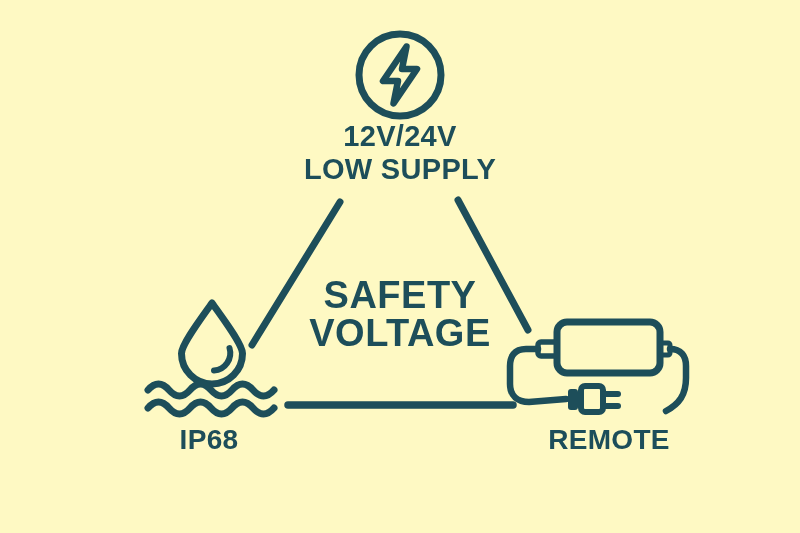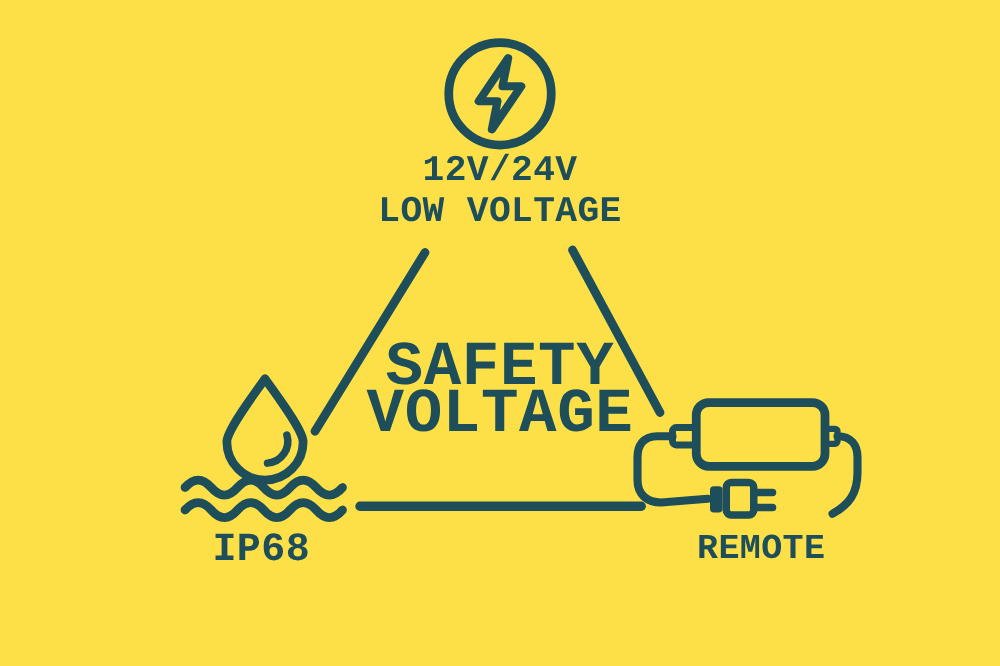--- a/index.html
+++ b/index.html
@@ -1,38 +1,38 @@
 <!DOCTYPE html>
 <html><head>
 <meta charset="utf-8">
 <style>
   html,body{margin:0;padding:0;}
   .canvas{
     position:relative;
     width:800px;height:533px;
-    background:#fde047;
+    background:#fef9c3;
     overflow:hidden;
-    font-family:Liberation Mono, monospace;
+    font-family:Liberation Sans, sans-serif;
   }
   .artwork{position:absolute;left:0;top:0;width:800px;height:533px;}
   .label{
     position:absolute;
     color:#1d4e5a;
     font-weight:bold;
     text-align:center;
     white-space:nowrap;
     transform:translateX(-50%);
   }
   .node-label{
     font-size:29px;
     line-height:33px;
     letter-spacing:0.3px;
   }
   .center-title{
-    font-size:50px;
+    font-size:38px;
     line-height:38px;
     letter-spacing:0.5px;
     font-weight:bold;
   }
 </style>
 </head>
 <body>
 
 <div class="canvas">
 
@@ -64,29 +64,29 @@
       <rect x="568" y="389" width="10" height="21" rx="3" fill="#1d4e5a" stroke="none"></rect>
       <rect x="581" y="386" width="22" height="26" rx="4" stroke-width="6"></rect>
       <path d="M605 394 L618 394" stroke-width="6"></path>
       <path d="M605 406 L618 406" stroke-width="6"></path>
       <path d="M670 349 C681 349 686 356 686 366 L686 378 C686 395 679 404 666 411" stroke-width="6.5"></path>
     </g>
   </svg>
 
   <div class="label node-label" style="left:400px;top:120px;">
     <div>12V/24V</div>
-    <div>LOW VOLTAGE</div>
+    <div>LOW SUPPLY</div>
   </div>
 
   <div class="label center-title" style="left:400px;top:276px;">
     <div>SAFETY</div>
     <div>VOLTAGE</div>
   </div>
 
-  <div class="label node-label" style="left:209px;top:425px;font-size:32px;line-height:29.5px;">
+  <div class="label node-label" style="left:209px;top:425px;font-size:28px;line-height:29.5px;">
     <div>IP68</div>
   </div>
 
   <div class="label node-label" style="left:609px;top:425px;font-size:28px;line-height:29.5px;">
     <div>REMOTE</div>
   </div>
 
 </div>
 
 </body></html>

